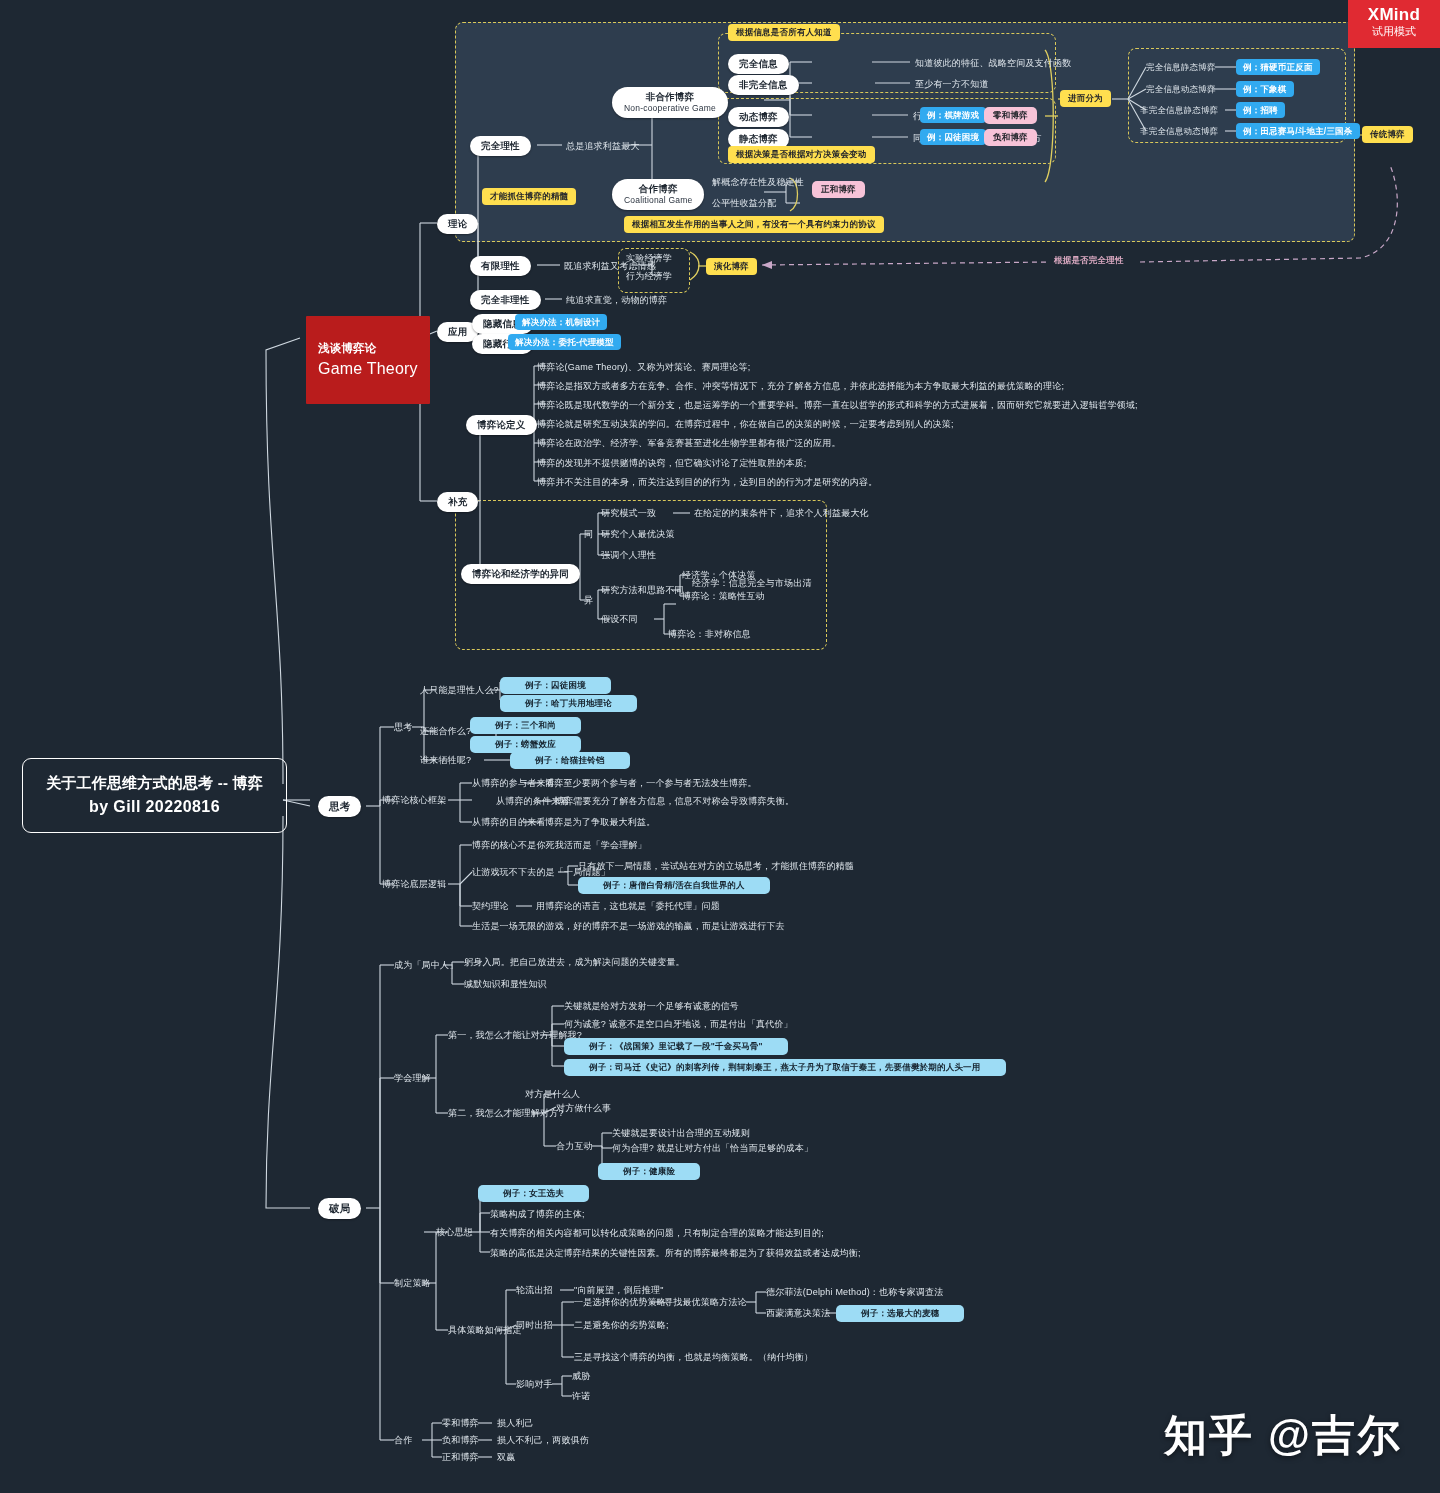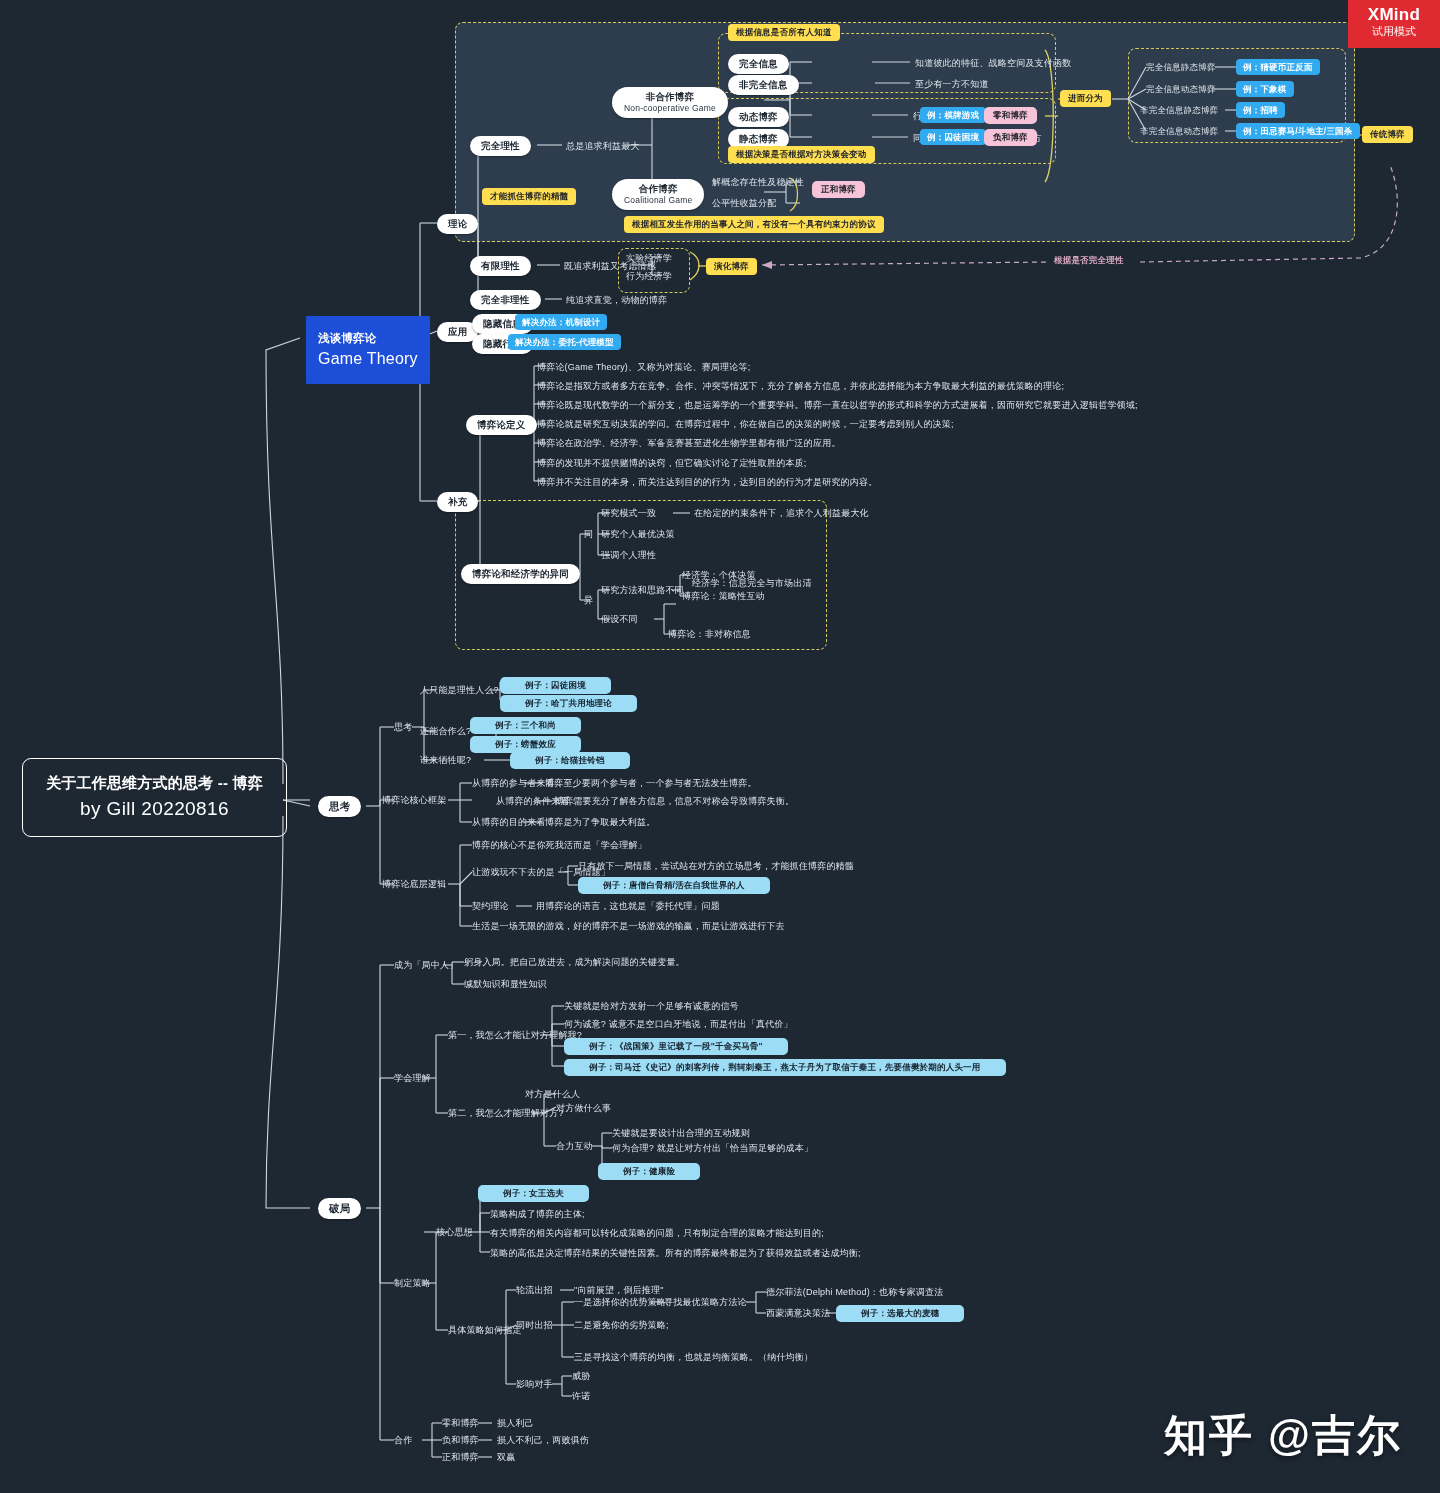--- a/index.html
+++ b/index.html
@@ -45,26 +45,26 @@
     background:transparent;
     border:1.6px solid #ffffff;
     border-radius:9px;
     color:#ffffff;
     padding:13px 18px;
     text-align:center;
     font-size:15px;
     font-weight:bold;
     line-height:1.5;
   }
-  .root .by{display:block;font-size:19px;font-weight:normal;letter-spacing:.4px;}
+  .root .by{display:block;font-size:16px;font-weight:bold;letter-spacing:.4px;}
 
   .topic-blue{
-    background:#1d4ed8;
+    background:#b91c1c;
     color:#ffffff;
-    padding:14px 12px;
+    padding:24px 12px;
     font-size:11.5px;
     font-weight:bold;
     line-height:1.45;
     border-radius:1px;
   }
   .topic-blue .en{display:block;font-weight:normal;font-size:16px;}
 
   .tag-blue{
     background:#31aaf0;
     color:#ffffff;

